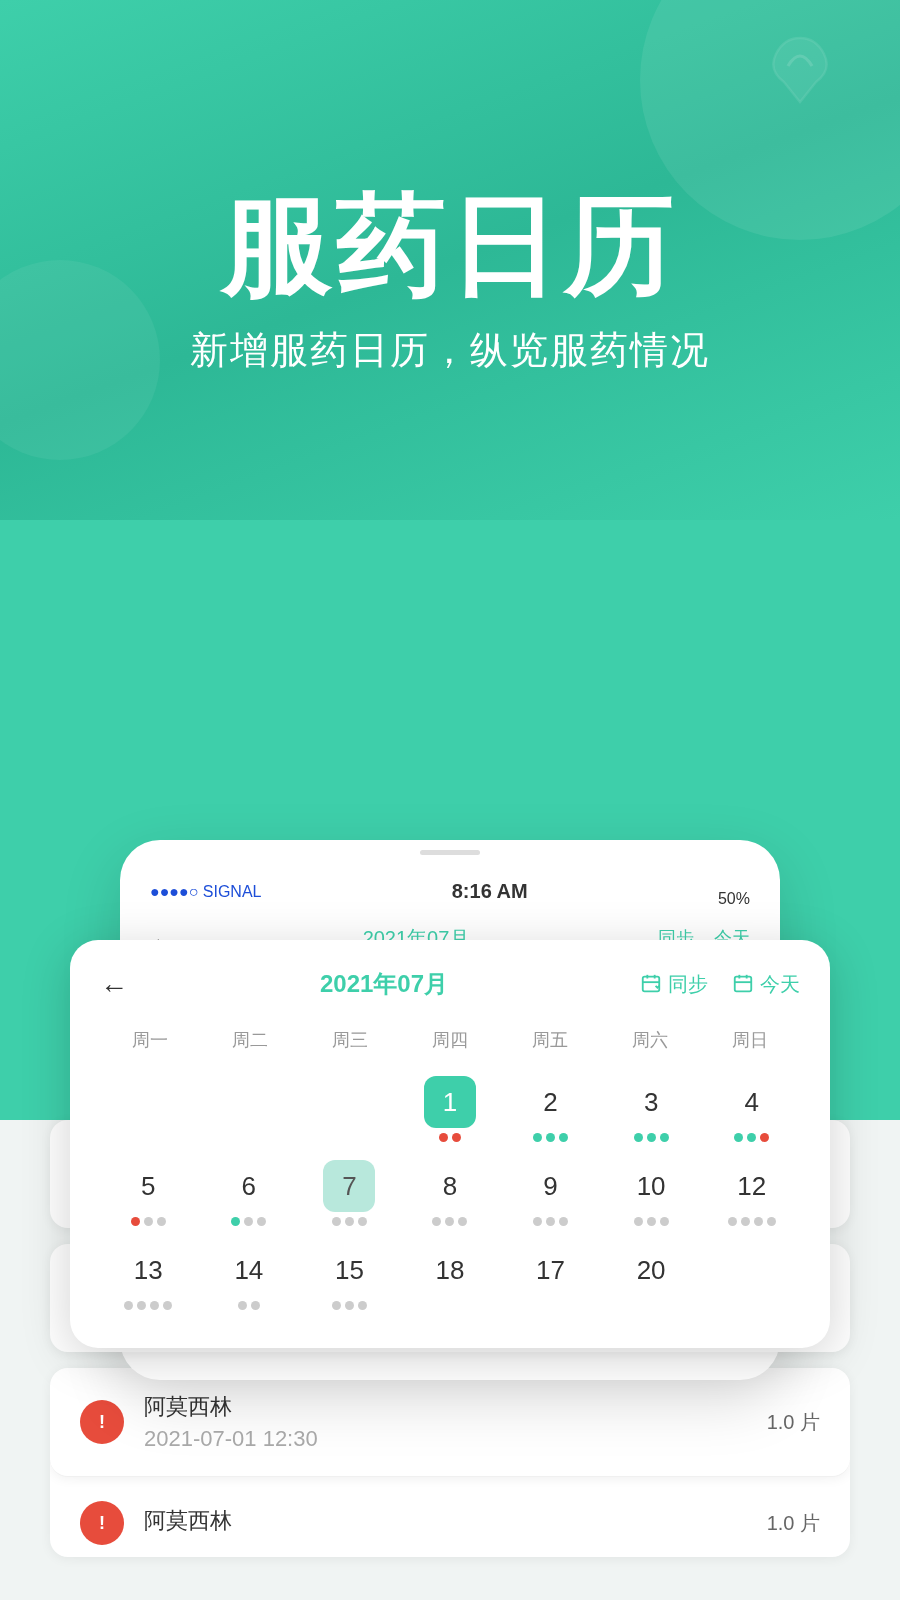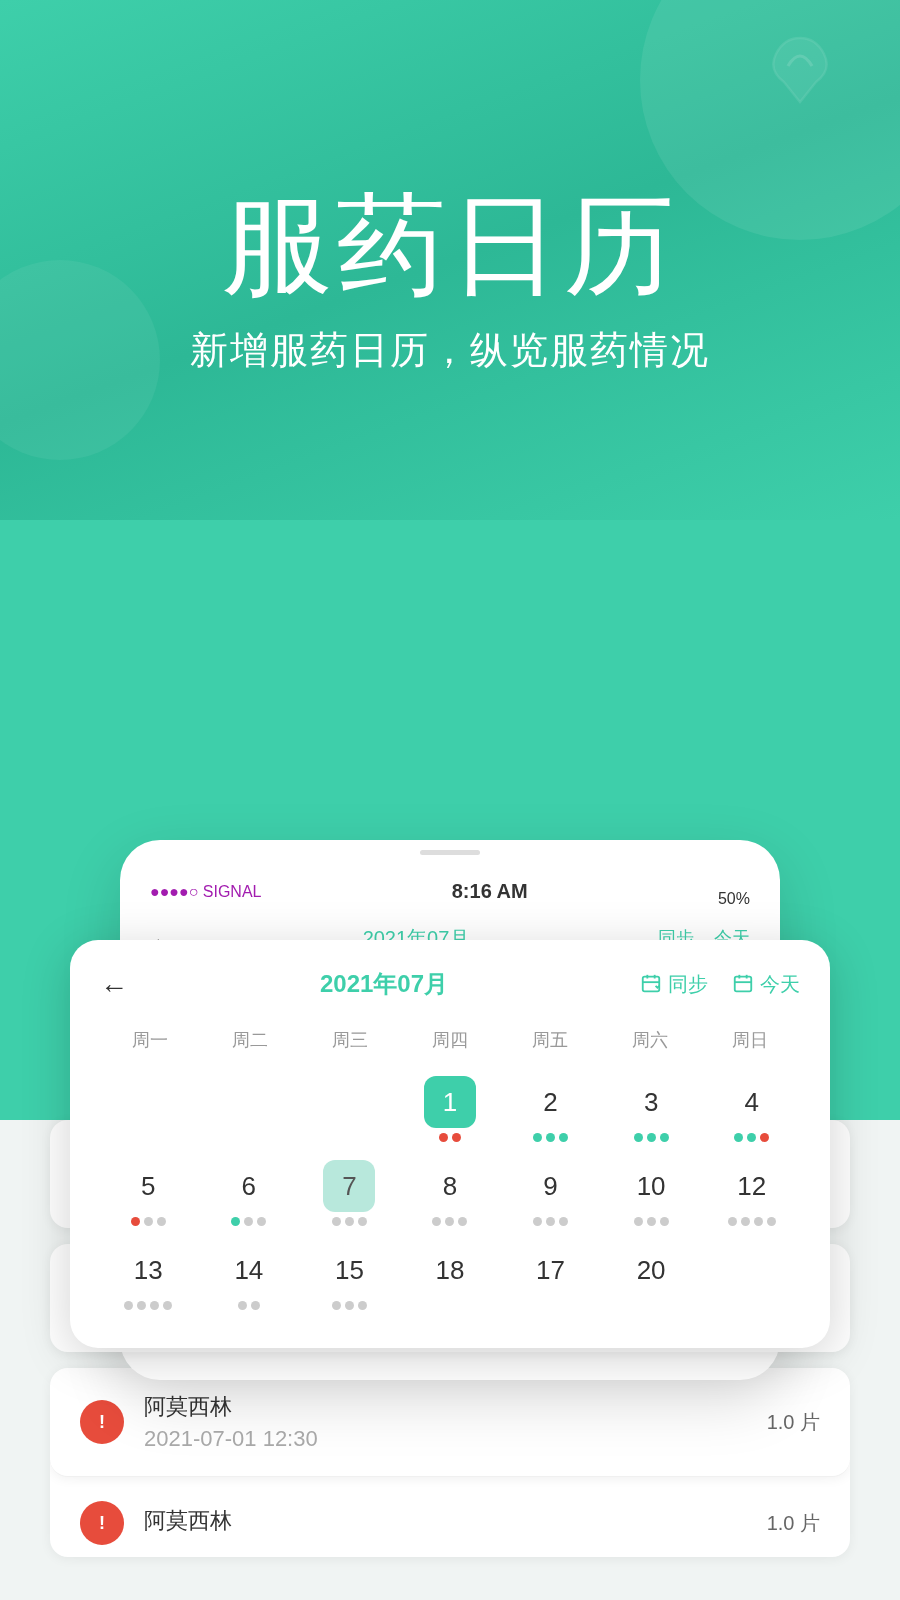--- a/index.html
+++ b/index.html
@@ -45,21 +45,21 @@
     .hero-logo {
       position: absolute;
       top: 30px;
       right: 60px;
       width: 80px;
       height: 80px;
       opacity: 0.3;
     }
     .hero-title {
       font-size: 110px;
-      font-weight: 400;
+      font-weight: 700;
       color: #fff;
       letter-spacing: 4px;
       line-height: 1.1;
       text-align: center;
       z-index: 1;
     }
     .hero-subtitle {
       font-size: 38px;
       color: #fff;
       margin-top: 20px;
@@ -89,21 +89,21 @@
       z-index: 1;
       overflow: hidden;
     }
     .phone-status-bar {
       display: flex;
       justify-content: space-between;
       align-items: center;
       padding: 14px 30px 8px;
       font-size: 18px;
     }
-    .phone-signal { font-size: 16px; color: #a21caf; }
+    .phone-signal { font-size: 16px; color: #1d4ed8; }
     .phone-time { font-size: 20px; font-weight: 600; color: #333; }
     .phone-battery { font-size: 16px; color: #333; margin-top: 15px; }
     .phone-nav {
       display: flex;
       justify-content: space-between;
       align-items: center;
       padding: 8px 30px 12px;
     }
     .phone-nav-arrow { font-size: 24px; color: #333; }
     .phone-nav-title { font-size: 20px; color: #3ecfaa; font-weight: 500; }

